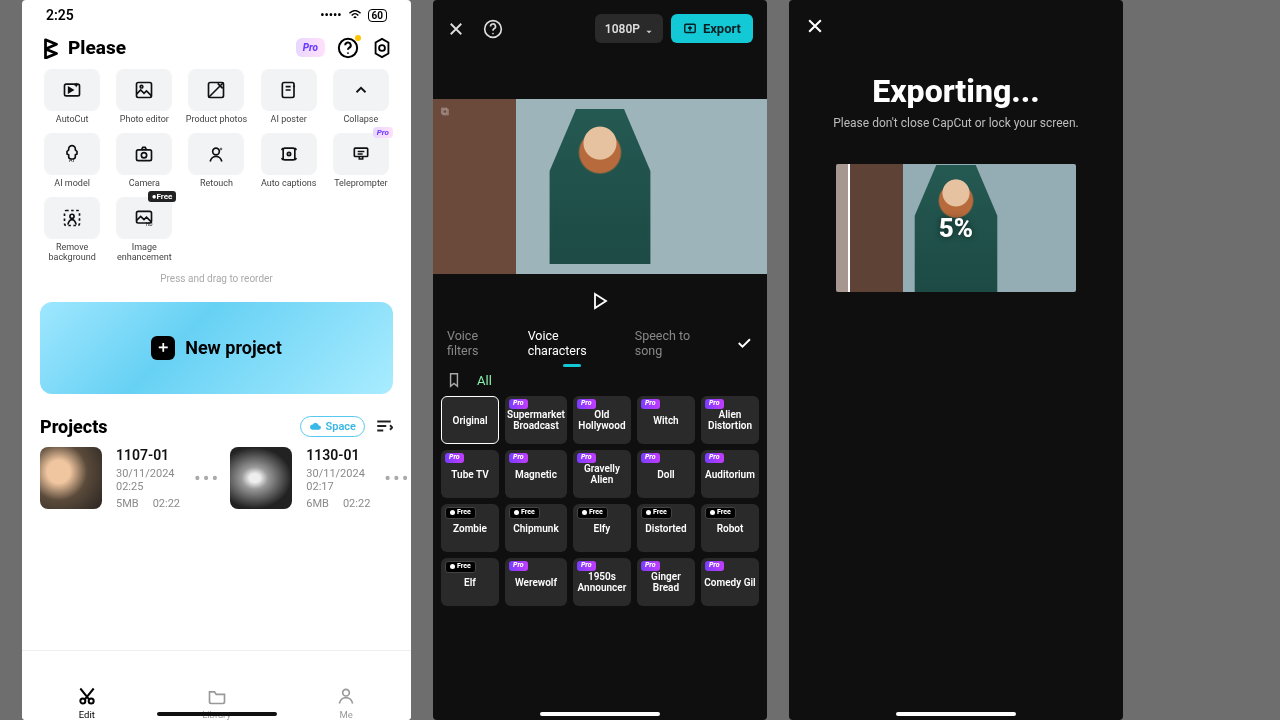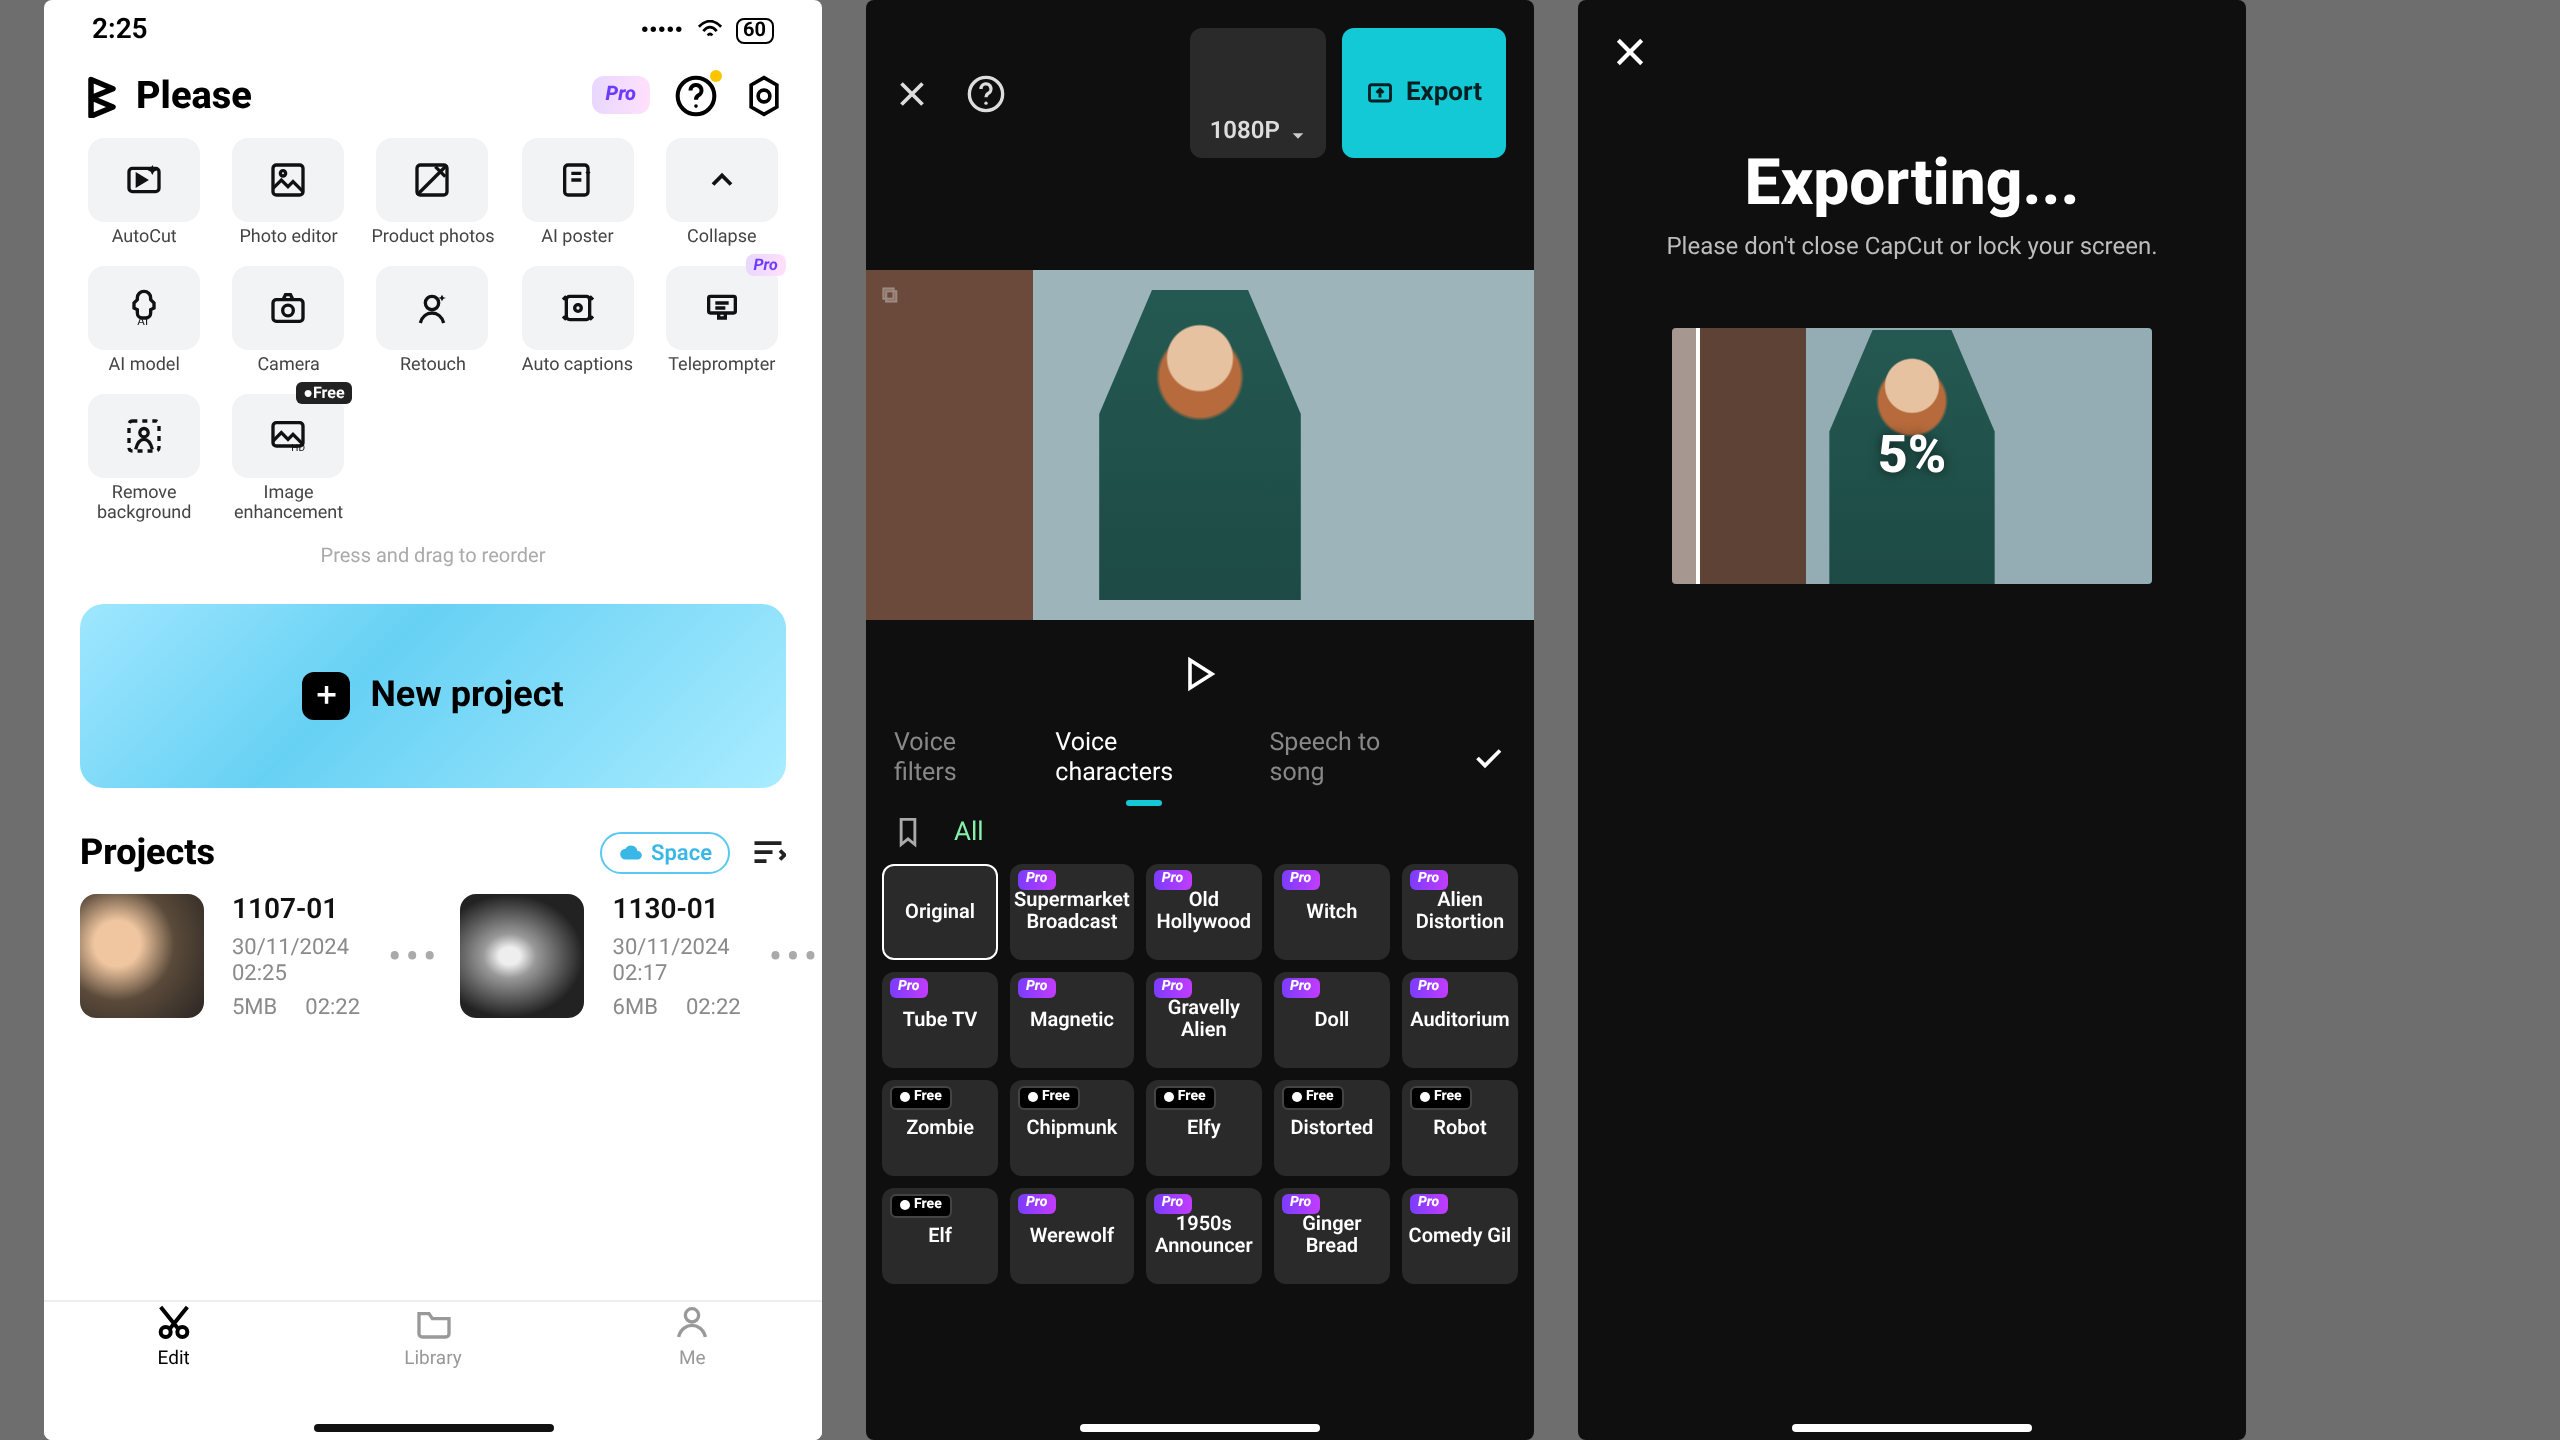--- a/index.html
+++ b/index.html
@@ -39,30 +39,30 @@
   .thumb{width:62px;height:62px;border-radius:8px;background:#555;flex-shrink:0;}
   .thumb.a{background:radial-gradient(circle at 30% 40%, #f0c6a0 0 20%, #5a4a3a 50%, #2a2522 100%);}
   .thumb.b{background:radial-gradient(ellipse at 40% 50%, #eee 0 10%, #999 25%, #222 70%);}
   .thumb.c{background:linear-gradient(#777,#555);}
   .pmeta{flex:1;}
   .pname{font-size:14px;font-weight:600;color:#111;}
   .pdate{font-size:11px;color:#8a8a8a;margin-top:4px;}
   .psize{font-size:11px;color:#8a8a8a;margin-top:4px;display:flex;gap:14px;}
   .pmore{color:#aaa;font-size:20px;letter-spacing:2px;}
   .tabbar{position:absolute;bottom:0;left:0;right:0;height:70px;background:#fff;display:flex;border-top:1px solid #eee;}
-  .tab{flex:1;display:flex;flex-direction:column;align-items:center;justify-content:flex-start;gap:3px;color:#999;}
+  .tab{flex:1;display:flex;flex-direction:column;align-items:center;justify-content:flex-end;gap:3px;color:#999;}
   .tab.active{color:#000;}
   .tab .tlbl{font-size:9.5px;}
   .homebar{position:absolute;bottom:4px;left:50%;transform:translateX(-50%);width:120px;height:4px;border-radius:3px;background:#111;}
   
   .p2{width:334px;background:#0f0f0f;color:#fff;display:flex;flex-direction:column;}
   .p2-top{display:flex;align-items:center;justify-content:space-between;padding:14px 14px 8px;}
   .p2-left{display:flex;gap:18px;align-items:center;}
   .res-btn{background:#2a2a2a;color:#ddd;font-size:12px;font-weight:600;padding:7px 10px;border-radius:6px;display:flex;gap:5px;align-items:flex-end;}
-  .exp-btn{background:#14c9d6;color:#061f22;font-weight:700;font-size:13px;padding:25px 12px;border-radius:6px;display:flex;gap:6px;align-items:center;}
+  .exp-btn{background:#14c9d6;color:#061f22;font-weight:700;font-size:13px;padding:7px 12px;border-radius:6px;display:flex;gap:6px;align-items:center;}
   .p2-right{display:flex;gap:8px;}
   .preview{height:175px;background:linear-gradient(90deg,#6b4a3c 0 25%,#9db4bb 25% 100%);position:relative;margin-top:48px;display:flex;align-items:center;justify-content:center;}
   .man{width:120px;height:155px;background:
      radial-gradient(circle at 50% 22%, #e6c2a0 0 16px, transparent 17px),
      radial-gradient(circle at 50% 28%, #b76b3c 0 20px, transparent 22px),
      linear-gradient(#245952,#1d4a44) ;
      clip-path:polygon(30% 0,70% 0,92% 40%,92% 100%,8% 100%,8% 40%);
      border-radius:10px 10px 0 0;position:relative;}
   .wm{position:absolute;top:6px;left:8px;font-size:11px;color:rgba(255,255,255,.35);font-weight:700;}
   .play{display:flex;justify-content:center;padding:18px 0;}

